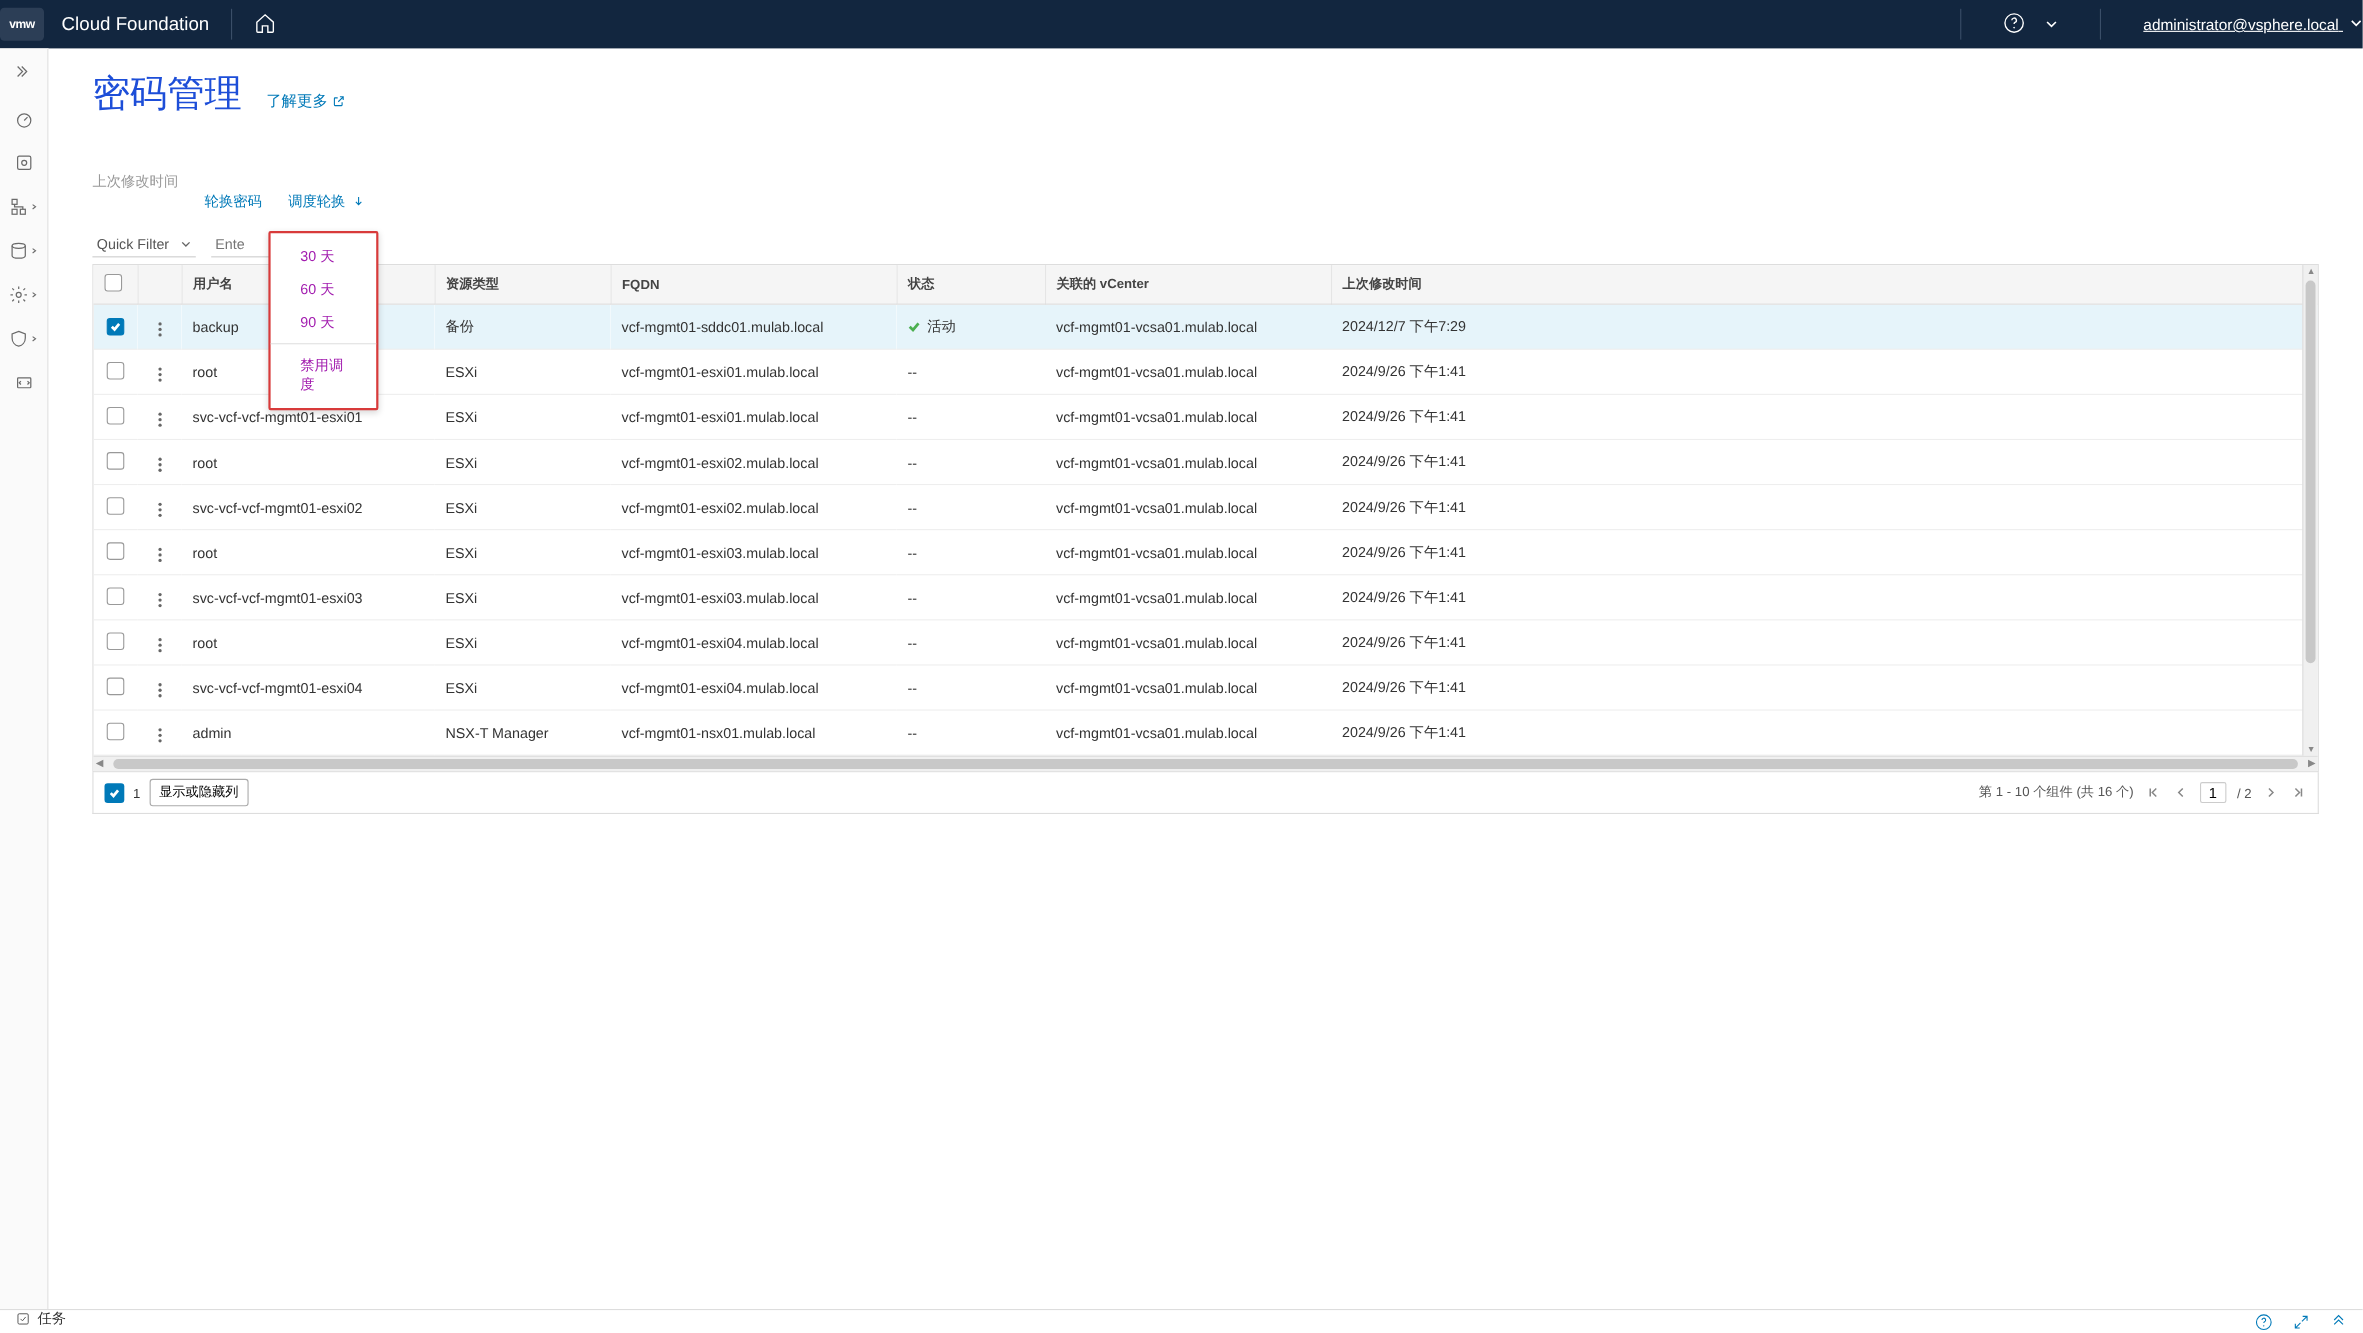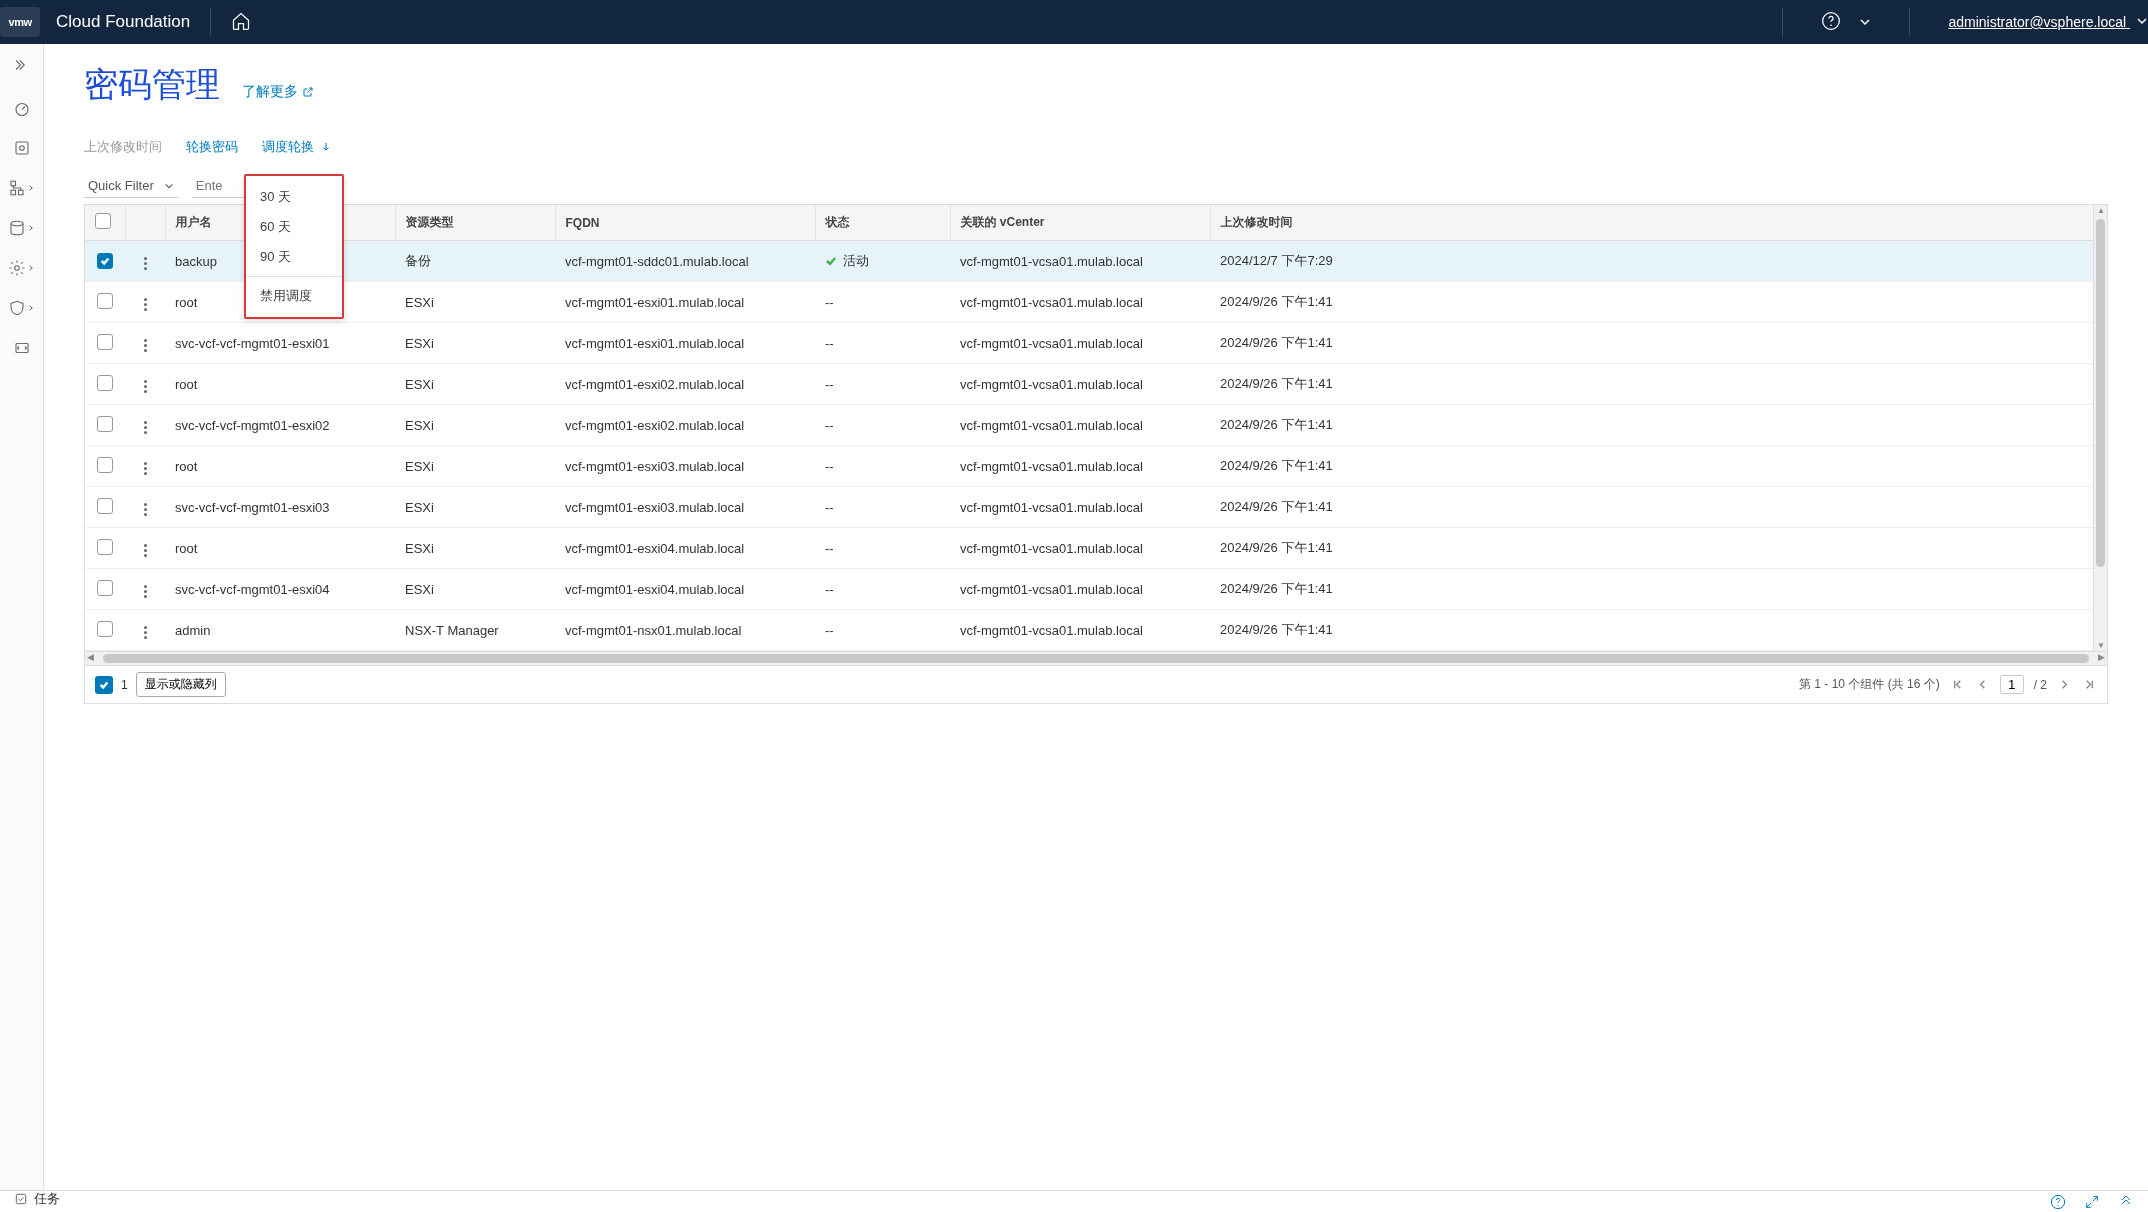--- a/index.html
+++ b/index.html
@@ -31,33 +31,33 @@
 
 .main { flex: 1; padding: 18px 40px 0 40px; overflow: auto; position: relative; }
 .page-header { display: flex; align-items: baseline; gap: 22px; margin-bottom: 30px; }
 .page-title { font-size: 34px; font-weight: 300; color: #1d4ed8; }
 .learn-more { color: #0079b8; font-size: 14px; text-decoration: none; display: inline-flex; align-items: center; gap: 4px; }
 .learn-more svg { width: 12px; height: 12px; stroke: #0079b8; fill: none; }
 
 
 .action-bar { display: flex; align-items: center; gap: 24px; margin-bottom: 18px; font-size: 13px; }
 .action-disabled { color: #999; }
-.action-link { color: #0079b8; cursor: pointer; display: inline-flex; align-items: center; gap: 6px; }
+.action-link { color: #0079b8; cursor: pointer; display: inline-flex; align-items: center; gap: 6px; margin-top: 36px; }
 .action-link svg { width: 12px; height: 12px; stroke: #0079b8; fill: none; }
 
 
 .filter-row { display: flex; align-items: center; gap: 14px; margin-bottom: 6px; position: relative; }
 .quick-filter { display: inline-flex; align-items: center; gap: 10px; border-bottom: 1px solid #ccc; padding: 4px 4px; color: #565656; cursor: pointer; }
 .quick-filter svg { width: 10px; height: 10px; stroke: #666; fill: none; }
 .search-box { display: inline-flex; align-items: center; border-bottom: 1px solid #ccc; padding: 4px 4px; width: 150px; }
 .search-box input { border: none; outline: none; font-size: 13px; color: #666; width: 100%; background: transparent; }
 
 
 .dropdown { position: absolute; top: 0; left: 160px; width: 100px; background: #fff; border: 2px solid #d83a3a; border-radius: 2px; box-shadow: 0 2px 6px rgba(0,0,0,0.15); z-index: 10; padding: 6px 0; }
-.dropdown-item { padding: 6px 14px; font-size: 13px; color: #404040; cursor: pointer; }
+.dropdown-item { padding: 6px 27px; font-size: 13px; color: #a21caf; cursor: pointer; }
 .dropdown-sep { height: 1px; background: #e0e0e0; margin: 4px 0; }
 
 
 .table-wrap { border: 1px solid #ddd; position: relative; }
 .table { width: 100%; border-collapse: collapse; table-layout: fixed; }
 .table th { background: #f5f5f5; border-bottom: 1px solid #ddd; border-right: 1px solid #e5e5e5; padding: 8px 10px; text-align: left; font-weight: 600; font-size: 12px; color: #444; }
 .table td { border-bottom: 1px solid #eee; padding: 7px 10px; font-size: 13px; color: #333; white-space: nowrap; overflow: hidden; text-overflow: ellipsis; }
 .table tr.selected td { background: #e6f4fa; }
 .col-check { width: 40px; text-align: center; }
 .col-act { width: 40px; text-align: center; }

